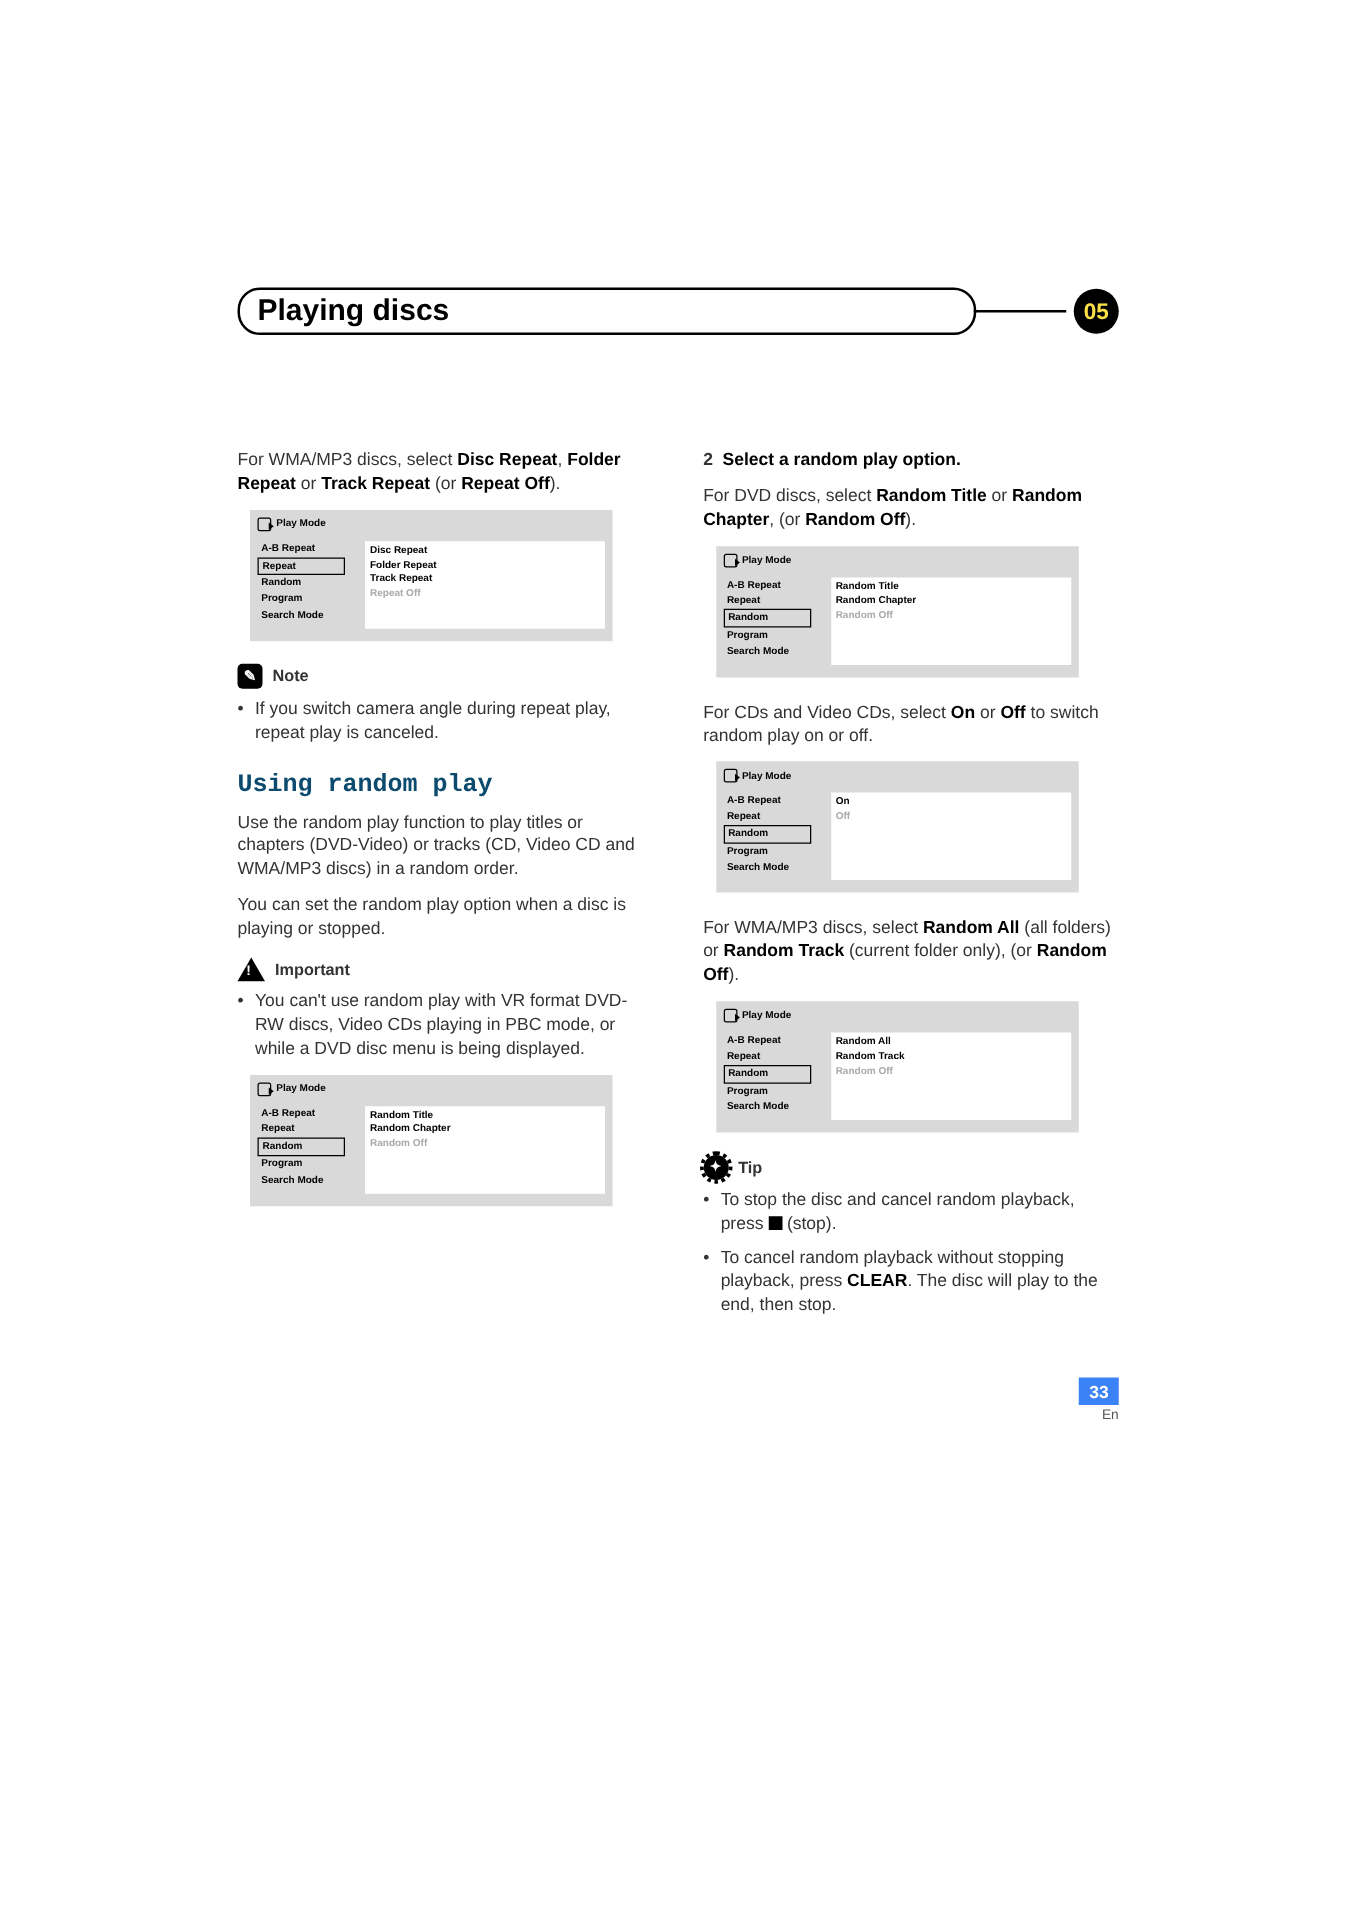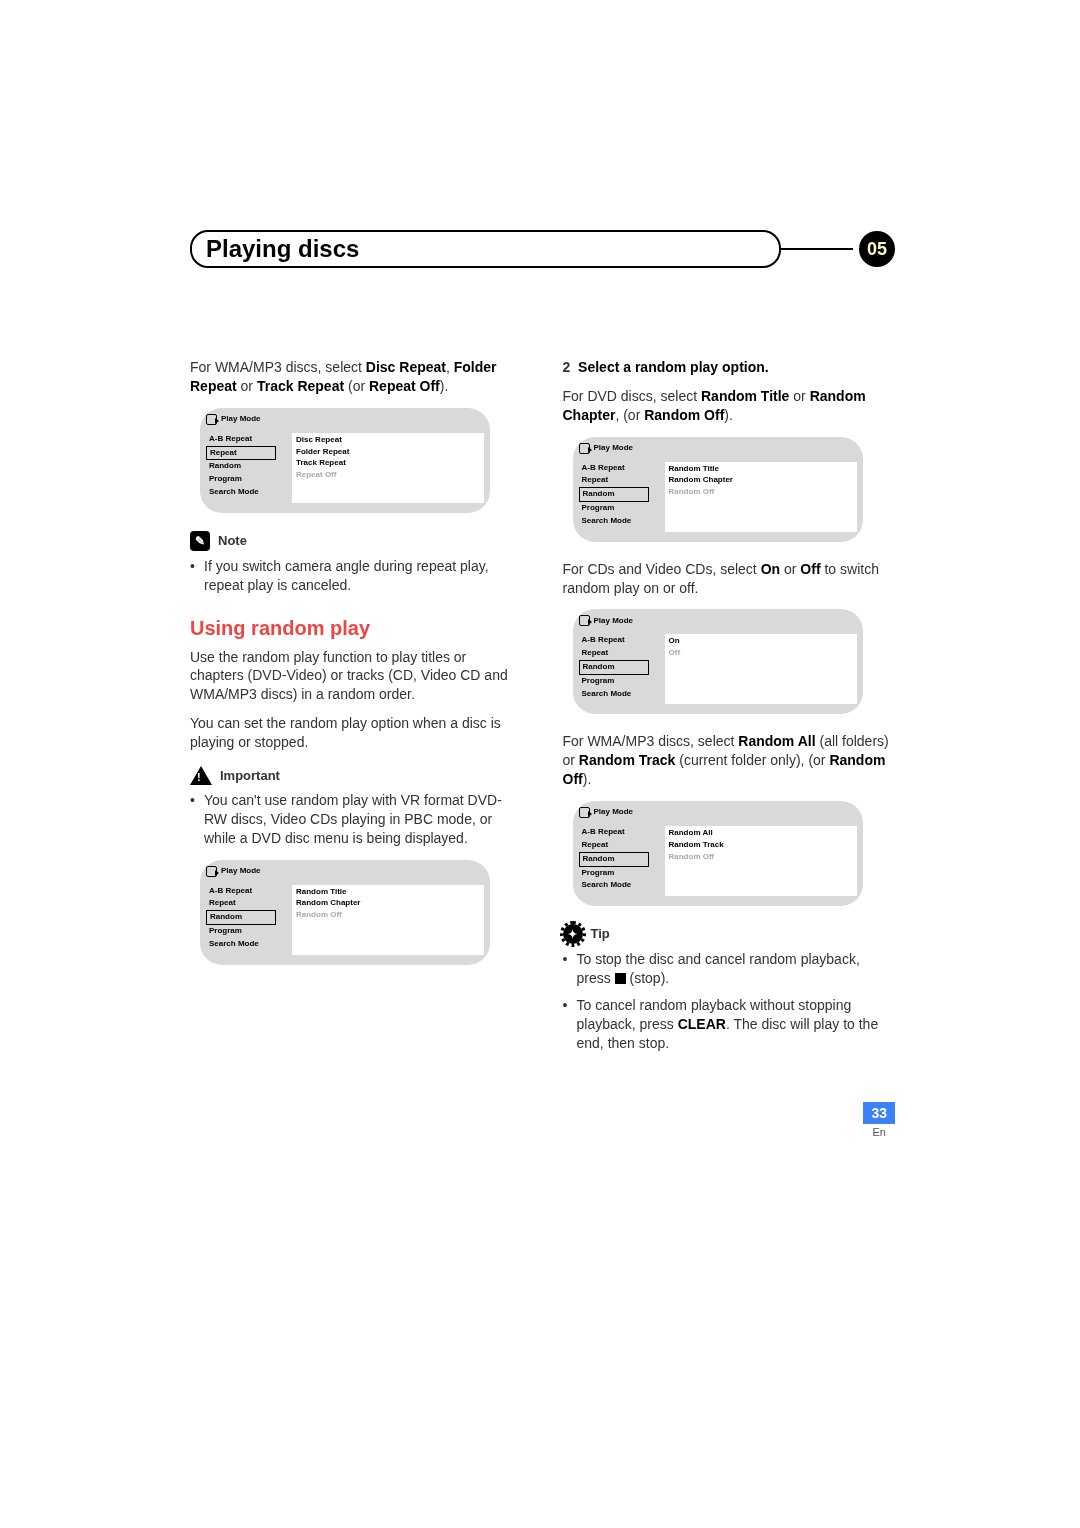--- a/index.html
+++ b/index.html
@@ -30,21 +30,21 @@
     white-space: nowrap;
   }
   .chapter-line {
     border-bottom: 2px solid #000;
     flex: 1;
     margin-left: -2px;
     margin-right: 6px;
   }
   .chapter-num {
     background: #000;
-    color: #fef9c3;
+    color: #fde047;
     width: 36px;
     height: 36px;
     border-radius: 50%;
     display: flex;
     align-items: center;
     justify-content: center;
     font-weight: bold;
     font-size: 18px;
   }
   .columns {
@@ -57,32 +57,32 @@
     line-height: 1.35;
     color: #333;
   }
   .col p { margin-bottom: 10px; }
   .bold { font-weight: bold; color: #000; }
   h2.section {
     font-size: 20px;
     font-weight: bold;
     margin-top: 20px;
     margin-bottom: 6px;
-    color: #ef4444;
+    color: #0c4a6e;
+    font-family: Liberation Mono, monospace;
   }
   
   .menu {
     background: #d9d9d9;
     width: 290px;
     margin: 12px 0 18px 10px;
     padding-bottom: 10px;
     font-size: 8px;
     font-weight: bold;
     color: #000;
-    border-radius: 22px;
   }
   .menu-title {
     display: flex;
     align-items: center;
     gap: 4px;
     padding: 6px 6px 8px 6px;
   }
   .menu-title-icon {
     width: 11px; height: 11px;
     border: 1px solid #000;
@@ -184,21 +184,21 @@
   .pagefoot {
     position: absolute;
     right: 185px;
     bottom: 390px;
   }
   .pagefoot .pn {
     background:#3b82f6;color:#fff;font-weight:bold;font-size:14px;
     padding:3px 8px;display:inline-block;
   }
   .pagefoot .lang {
-    font-size:11px;color:#555;text-align:center;margin-top:2px;
+    font-size:11px;color:#555;text-align:right;margin-top:2px;
   }
 </style>
 </head>
 <body>
 
 <div class="page">
 
   <div class="header-bar">
     <div class="chapter-pill">Playing discs</div>
     <div class="chapter-line"></div>

